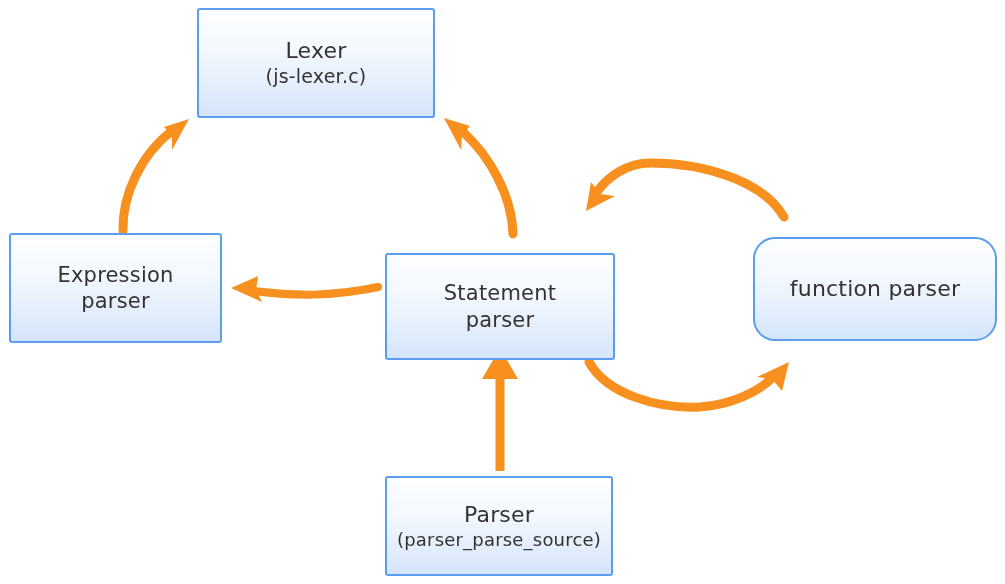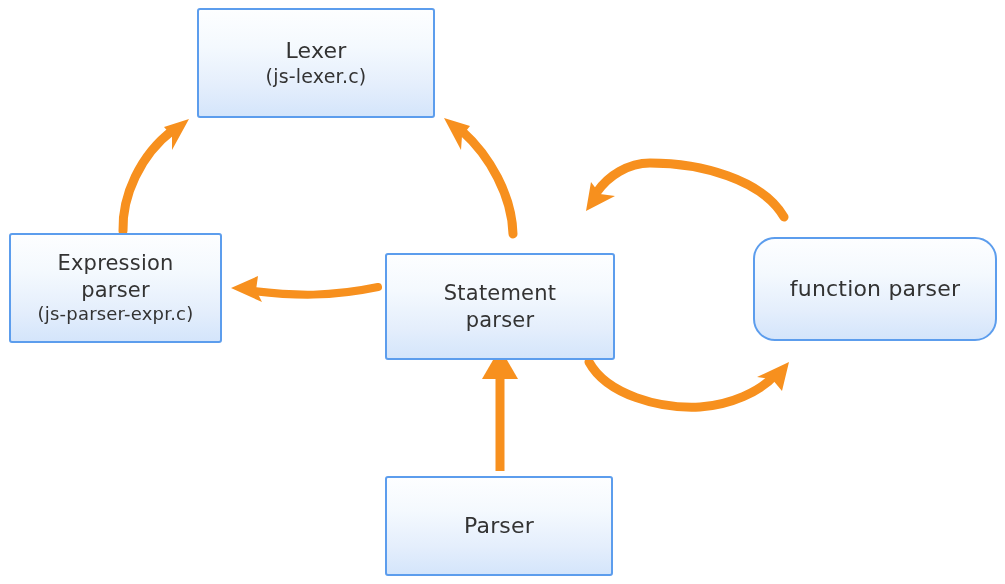--- a/index.html
+++ b/index.html
@@ -98,29 +98,29 @@
   </svg>
 
   <div class="node-box" id="node-lexer">
     <div class="node-title">Lexer</div>
     <div class="node-sub">(js-lexer.c)</div>
   </div>
 
   <div class="node-box" id="node-expression-parser">
     <div class="node-title compact">Expression</div>
     <div class="node-title compact">parser</div>
-    <div class="node-sub compact">(js-parser-expr.c)</div>
   </div>
 
   <div class="node-box" id="node-statement-parser">
     <div class="node-title compact">Statement</div>
     <div class="node-title compact">parser</div>
   </div>
 
   <div class="node-box" id="node-function-parser">
     <div class="node-title">function parser</div>
   </div>
 
   <div class="node-box" id="node-parser">
     <div class="node-title">Parser</div>
+    <div class="node-sub compact">(parser_parse_source)</div>
   </div>
 
 </div>
 
 </body></html>

